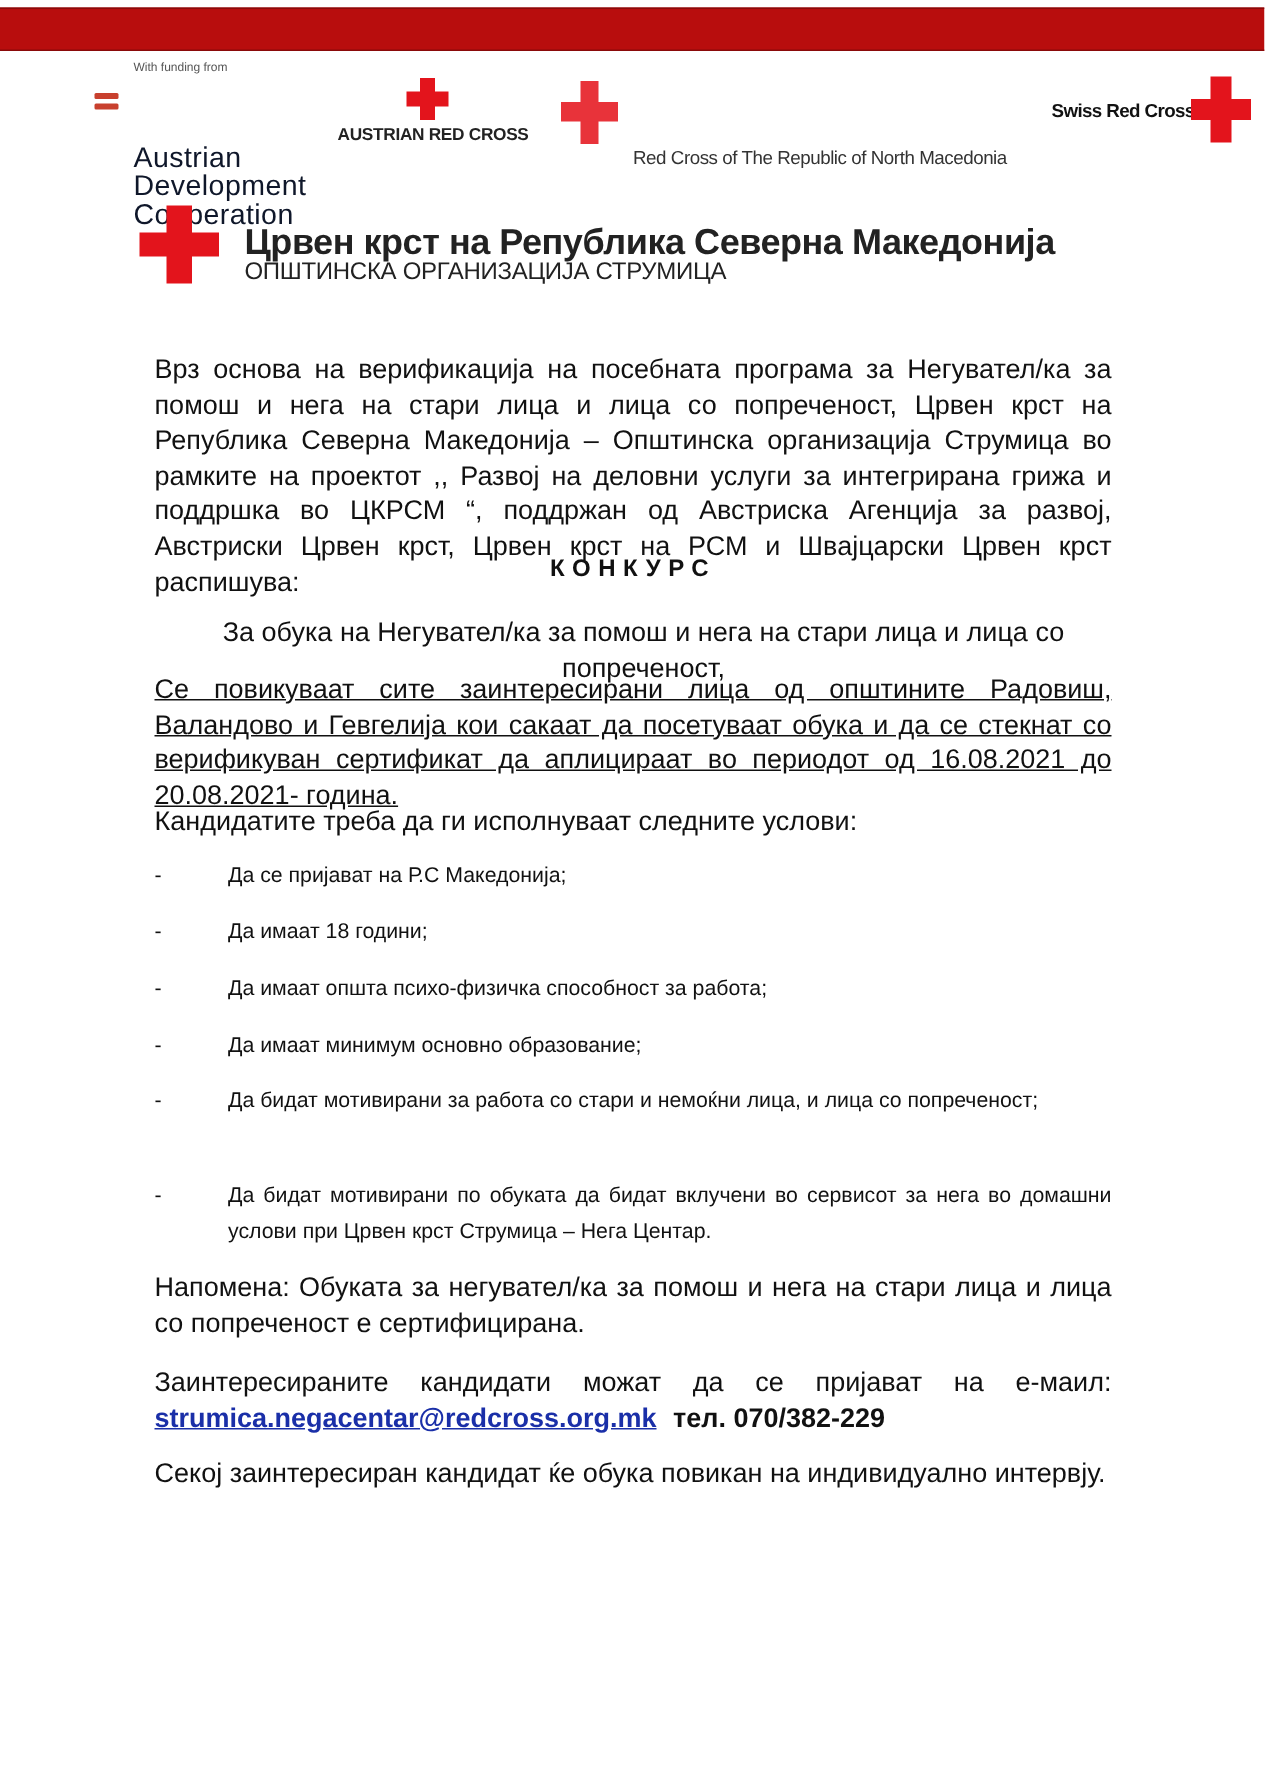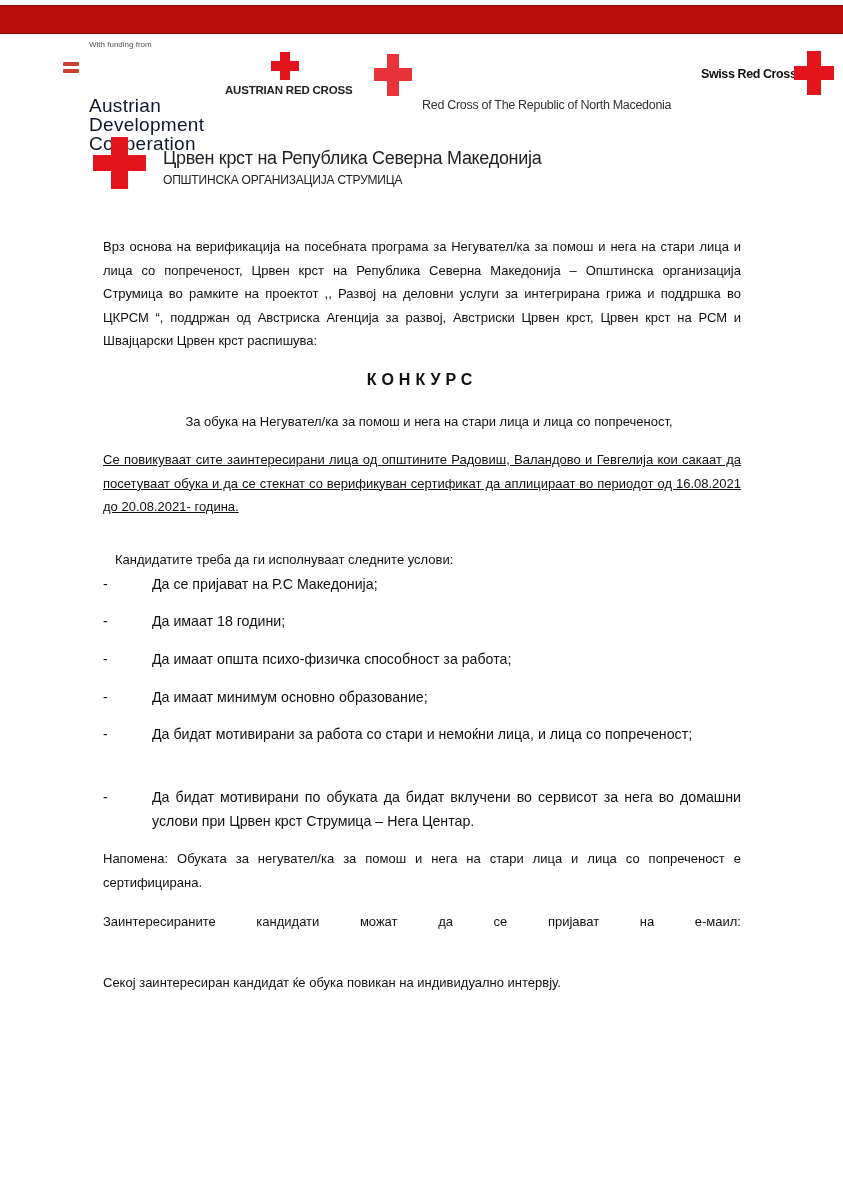--- a/index.html
+++ b/index.html
@@ -25,25 +25,25 @@
   .rcm-cross { position: absolute; left: 0; top: 0; width: 38px; height: 42px; }
   .rcm-text { position: absolute; left: 48px; top: 12px; font-size: 12.5px; font-weight: normal; color: #333; white-space: nowrap; letter-spacing: -0.3px; margin-top: 32px; }
 
   .src-logo { position: absolute; left: 701px; top: 51px; }
   .src-text { position: absolute; left: 0; top: 16px; font-size: 12.5px; font-weight: bold; color: #111; white-space: nowrap; letter-spacing: -0.4px; }
   .src-cross { position: absolute; left: 93px; top: 0; width: 40px; height: 44px; }
 
   
   .org-logo { position: absolute; left: 93px; top: 137px; }
   .org-cross { position: absolute; left: 0; top: 0; width: 53px; height: 52px; }
-  .org-name { position: absolute; left: 70px; top: 11px; font-size: 18px; font-weight: normal; color: #222; white-space: nowrap; letter-spacing: -0.3px; }
-  .org-sub { position: absolute; left: 70px; top: 36px; font-size: 12px; color: #222; white-space: nowrap; letter-spacing: -0.2px; }
+  .org-name { position: absolute; left: 70px; top: 11px; font-size: 24px; font-weight: bold; color: #222; white-space: nowrap; letter-spacing: -0.3px; }
+  .org-sub { position: absolute; left: 70px; top: 36px; font-size: 16px; color: #222; white-space: nowrap; letter-spacing: -0.2px; }
 
   
-  .doc { position: absolute; left: 103px; width: 638px; font-size: 13px; line-height: 23.6px; color: #111; }
+  .doc { position: absolute; left: 103px; width: 638px; font-size: 18px; line-height: 23.6px; color: #111; }
   .justify { text-align: justify; text-align-last: left; }
   .intro { top: 235px; }
   .title { position: absolute; left: 103px; width: 638px; top: 371px; text-align: center; font-weight: bold;
            font-size: 16px; letter-spacing: 5px; color: #111; }
   .subtitle { top: 410px; left: 110px; text-align: center; }
   .invite { top: 448px; }
   .conditions-lead { top: 536px; }
 
   .bullet { position: absolute; left: 103px; width: 638px; font-size: 14.2px; line-height: 24px; }
   .bullet .dash { position: absolute; left: 0; top: 0; }
@@ -109,21 +109,21 @@
 </div>
 
 <p class="doc justify intro" style="margin:0;">Врз основа на верификација на посебната програма за Негувател/ка за помош и нега на стари   лица и лица со попреченост, Црвен крст на Република Северна Македонија – Општинска  организација Струмица во рамките на проектот ,, Развој на деловни услуги за интегрирана грижа и поддршка во ЦКРСМ “, поддржан од Австриска Агенција за развој, Австриски Црвен крст, Црвен крст на РСМ и Швајцарски Црвен крст распишува:</p>
 
 <div class="title">КОНКУРС</div>
 
 <p class="doc subtitle" style="margin:0;">За обука на Негувател/ка за помош и нега на стари лица и лица со попреченост,</p>
 
 <p class="doc justify invite" style="margin:0;text-decoration:underline;">Се повикуваат сите заинтересирани лица од општините Радовиш, Валандово и Гевгелија  кои сакаат да посетуваат обука и да се стекнат со верификуван сертификат да аплицираат во периодот од  16.08.2021 до 20.08.2021- година.</p>
 
-<p class="doc conditions-lead" style="margin:12px;">Кандидатите треба да ги исполнуваат следните услови:</p>
+<p class="doc conditions-lead" style="margin:0;">Кандидатите треба да ги исполнуваат следните услови:</p>
 
 <div class="bullet" style="top:572px;">
   <span class="dash">-</span>
   <span class="btext">Да се пријават на Р.С Македонија;</span>
 </div>
 <div class="bullet" style="top:609px;">
   <span class="dash">-</span>
   <span class="btext">Да имаат 18 години;</span>
 </div>
 <div class="bullet" style="top:647px;">
@@ -149,15 +149,19 @@
   <div class="contact-line1">
     <span>Заинтересираните</span>
     <span>кандидати</span>
     <span>можат</span>
     <span>да</span>
     <span>се</span>
     <span>пријават</span>
     <span>на</span>
     <span>е-маил:</span>
   </div>
+  <div>
+    <a class="email-link">strumica.negacentar@redcross.org.mk</a>
+    <span class="phone">тел. 070/382-229</span>
+  </div>
 </div>
 
 <p class="doc closing" style="margin:0;">Секој заинтересиран кандидат ќе обука повикан на индивидуално интервју.</p>
 
 </body></html>

